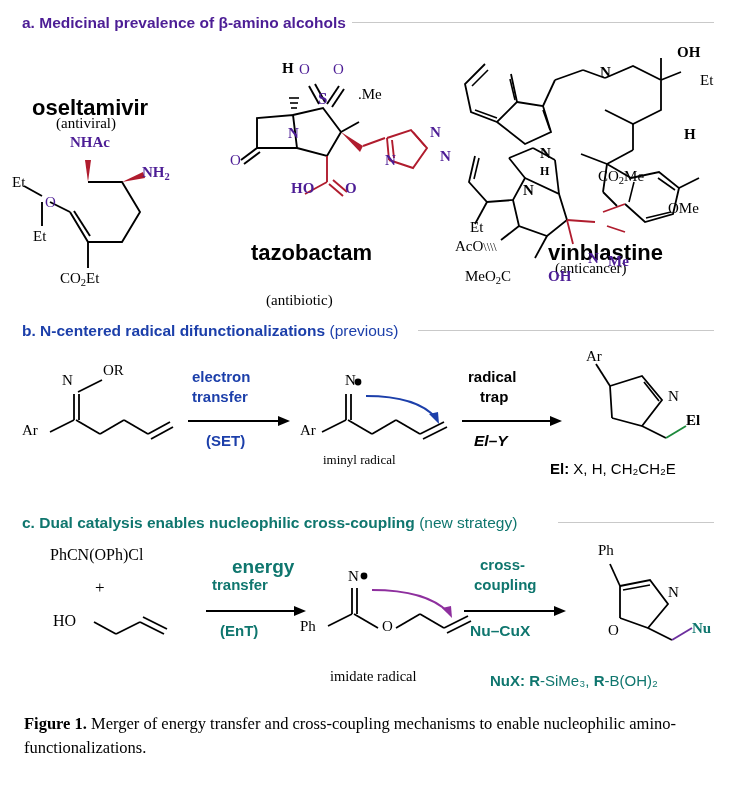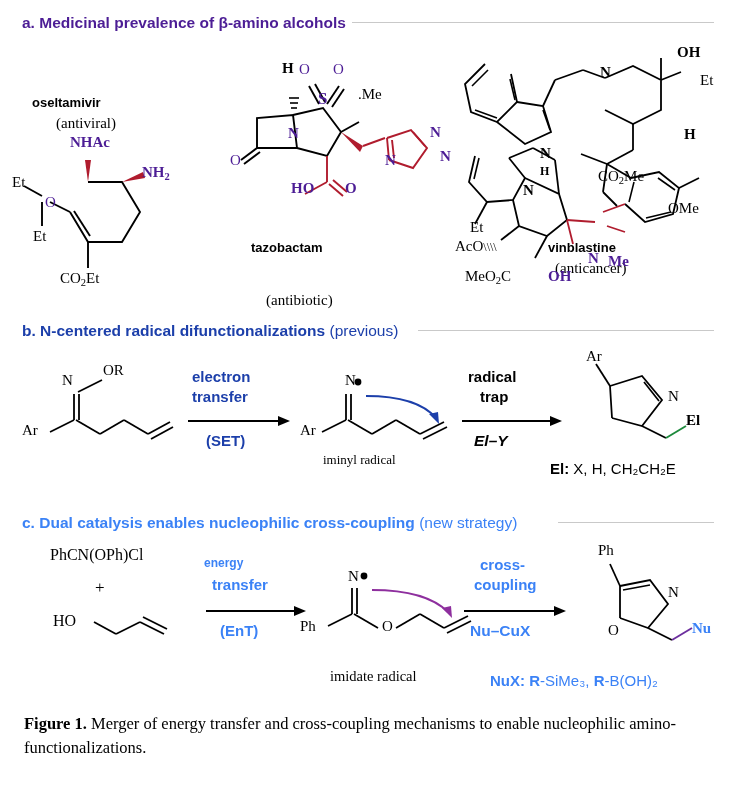--- a/index.html
+++ b/index.html
@@ -46,34 +46,34 @@
   }
   .lbl.sans {
     font-family: "Liberation Sans", sans-serif;
   }
   .b { font-weight: bold; }
   .sub { font-size: 10.5px; vertical-align: -3px; }
   .cname {
     position: absolute;
     font-family: "Liberation Sans", sans-serif;
     font-weight: bold;
-    font-size: 13px;
+    font-size: 22px;
     white-space: nowrap;
   }
   .csub {
     position: absolute;
     font-family: "Liberation Serif", serif;
     font-size: 15px;
     white-space: nowrap;
   }
   
   .c-red { color: #4c1d95; }
   .c-blue { color: #1c3faa; }
   .c-green { color: #000000; }
-  .c-purple { color: #3b82f6; }
+  .c-purple { color: #0f766e; }
   svg.draw {
     position: absolute;
     overflow: visible;
   }
   
   .caption {
     position: absolute;
     left: 24px;
     top: 712px;
     width: 690px;
@@ -338,21 +338,21 @@
   <div class="lbl" style="left:50px; top:546px; font-size:16px;">PhCN(OPh)Cl</div>
   <div class="lbl" style="left:95px; top:578px; font-size:17px;">+</div>
   <div class="lbl" style="left:53px; top:612px; font-size:16px;">HO</div>
   <svg class="draw" style="left:88px; top:608px; width:110px; height:50px;" viewBox="0 0 110 50">
     <line x1="6" y1="14" x2="28" y2="26" stroke="#000" stroke-width="1.8"></line>
     <line x1="28" y1="26" x2="52" y2="14" stroke="#000" stroke-width="1.8"></line>
     <line x1="52" y1="14" x2="76" y2="26" stroke="#000" stroke-width="1.8"></line>
     <line x1="55" y1="9" x2="79" y2="21" stroke="#000" stroke-width="1.8"></line>
   </svg>
 
-  <div class="lbl sans b c-purple" style="left:204px; top:556px; font-size:12px;">energy</div>
+  <div class="lbl sans b c-purple" style="left:232px; top:556px; font-size:19px;">energy</div>
   <div class="lbl sans b c-purple" style="left:212px; top:576px; font-size:15px;">transfer</div>
   <div class="lbl sans b c-purple" style="left:220px; top:622px; font-size:15px;">(EnT)</div>
   <svg class="draw" style="left:204px; top:602px; width:106px; height:18px;" viewBox="0 0 106 18">
     <line x1="2" y1="9" x2="94" y2="9" stroke="#000" stroke-width="1.8"></line>
     <polygon points="102,9 90,4 90,14" fill="#000"></polygon>
   </svg>
 
   <svg class="draw" style="left:300px; top:548px; width:200px; height:110px;" viewBox="0 0 200 110">
     <line x1="52" y1="66" x2="52" y2="40" stroke="#000" stroke-width="1.8"></line>
     <line x1="57" y1="66" x2="57" y2="40" stroke="#000" stroke-width="1.8"></line>

